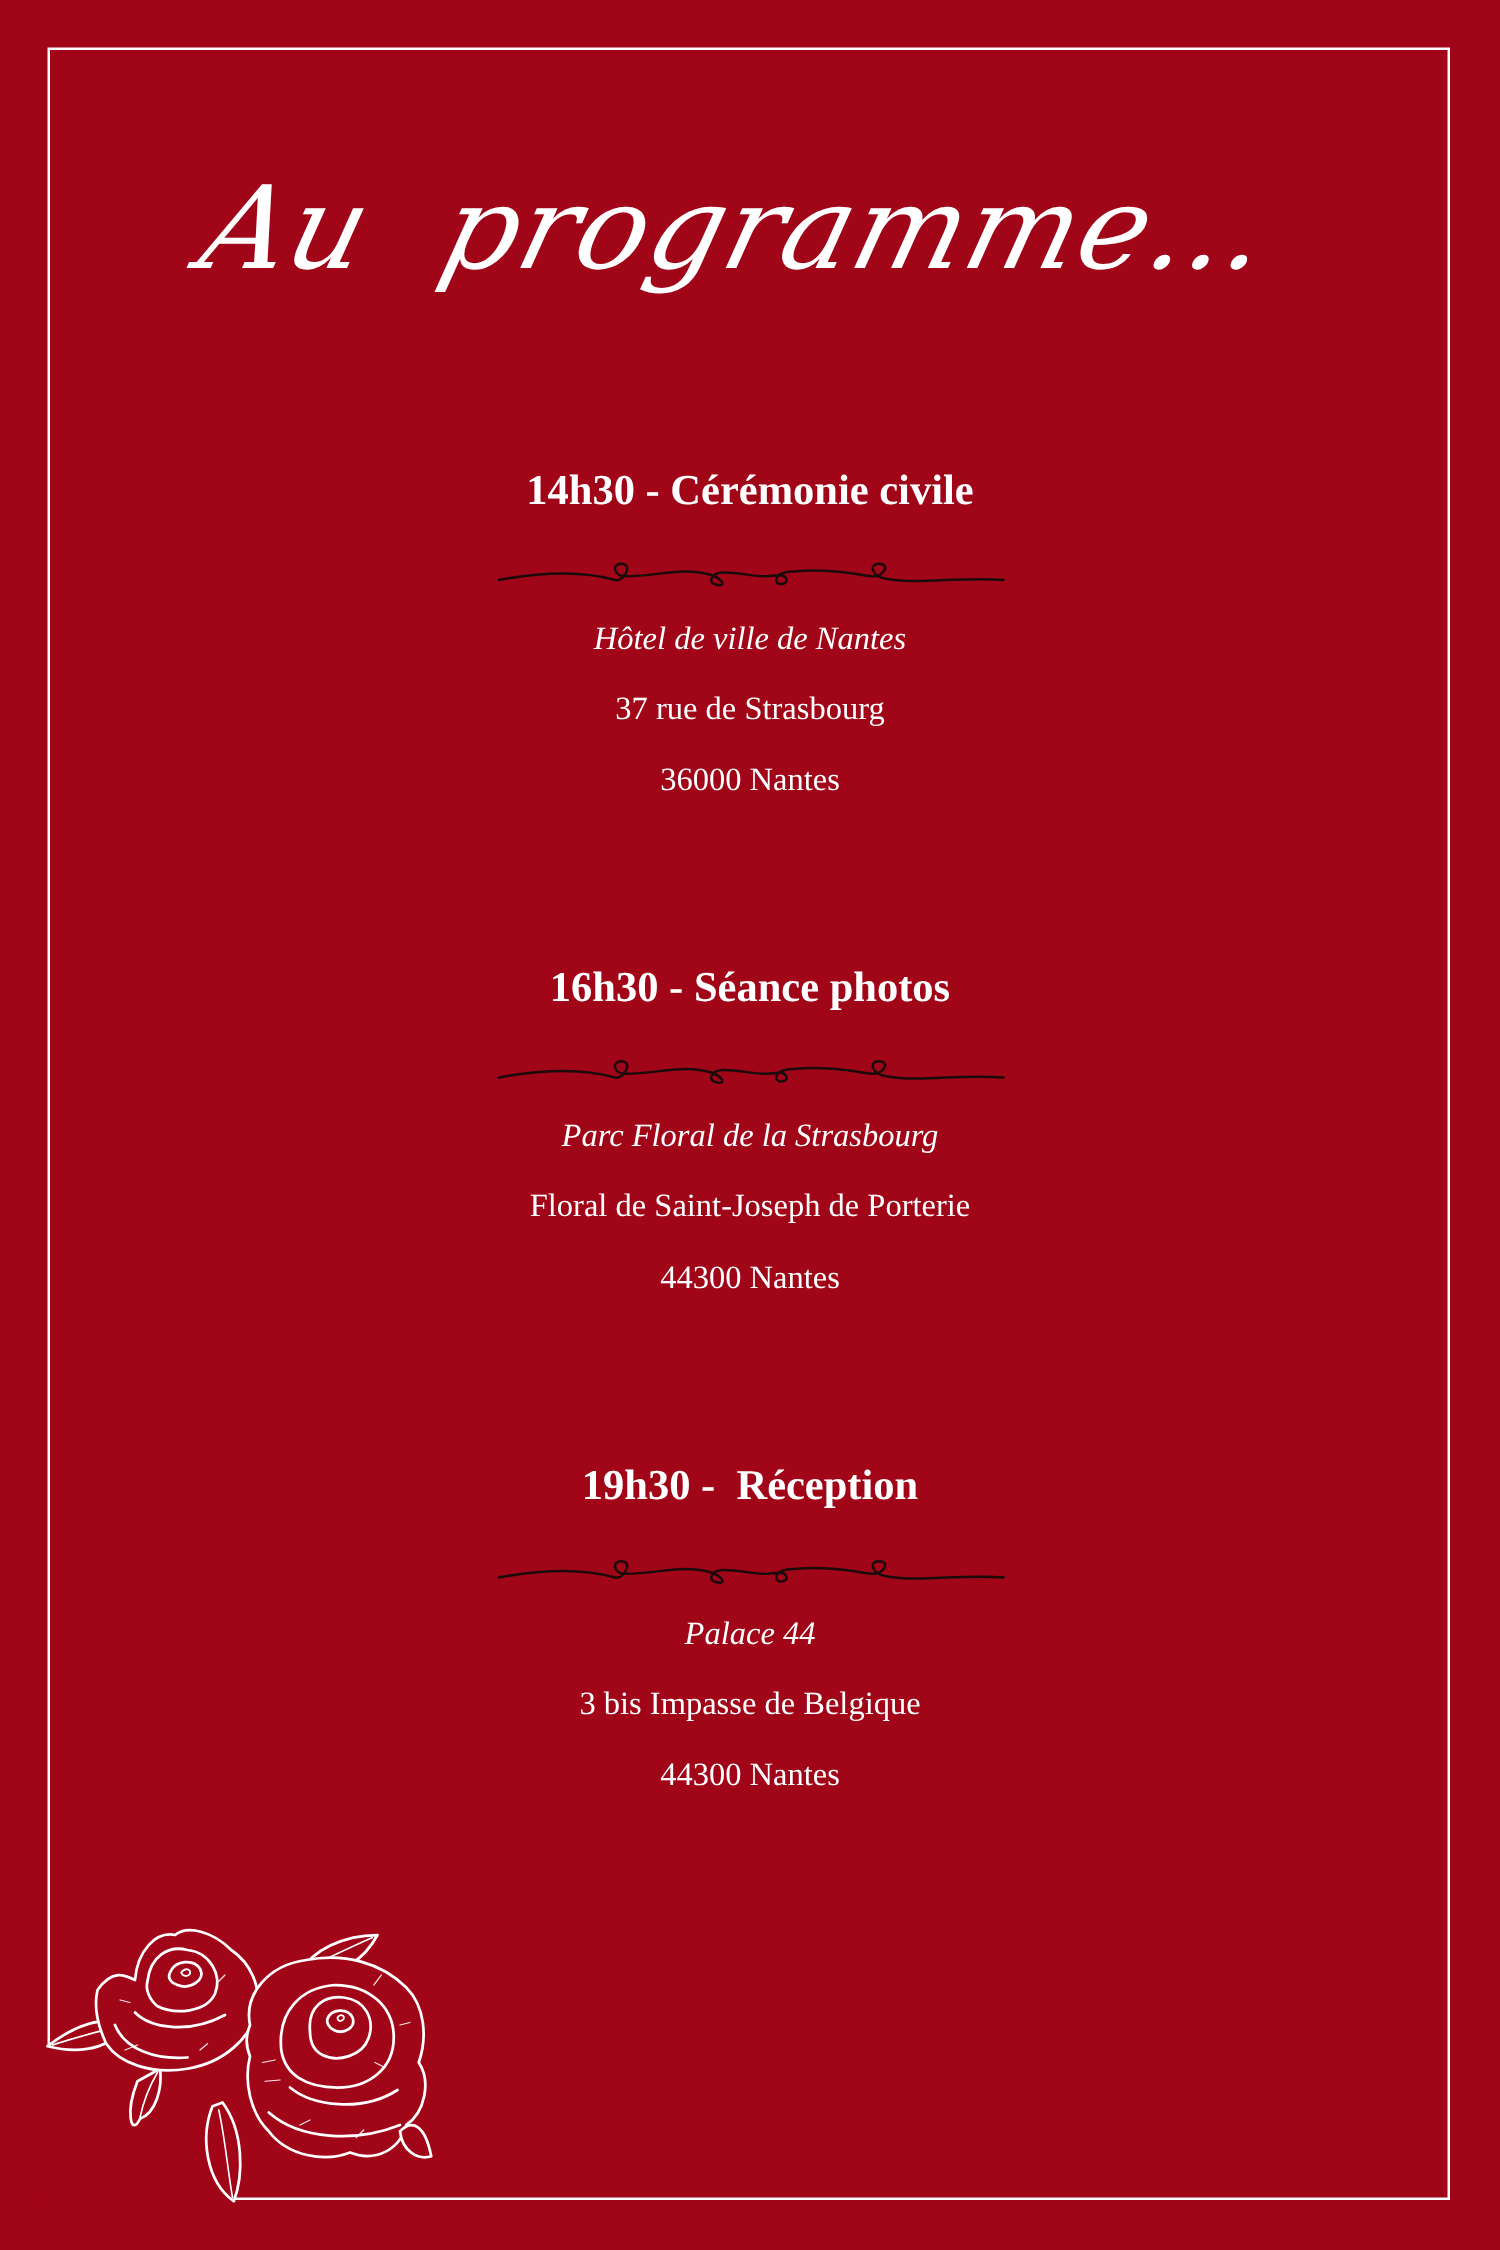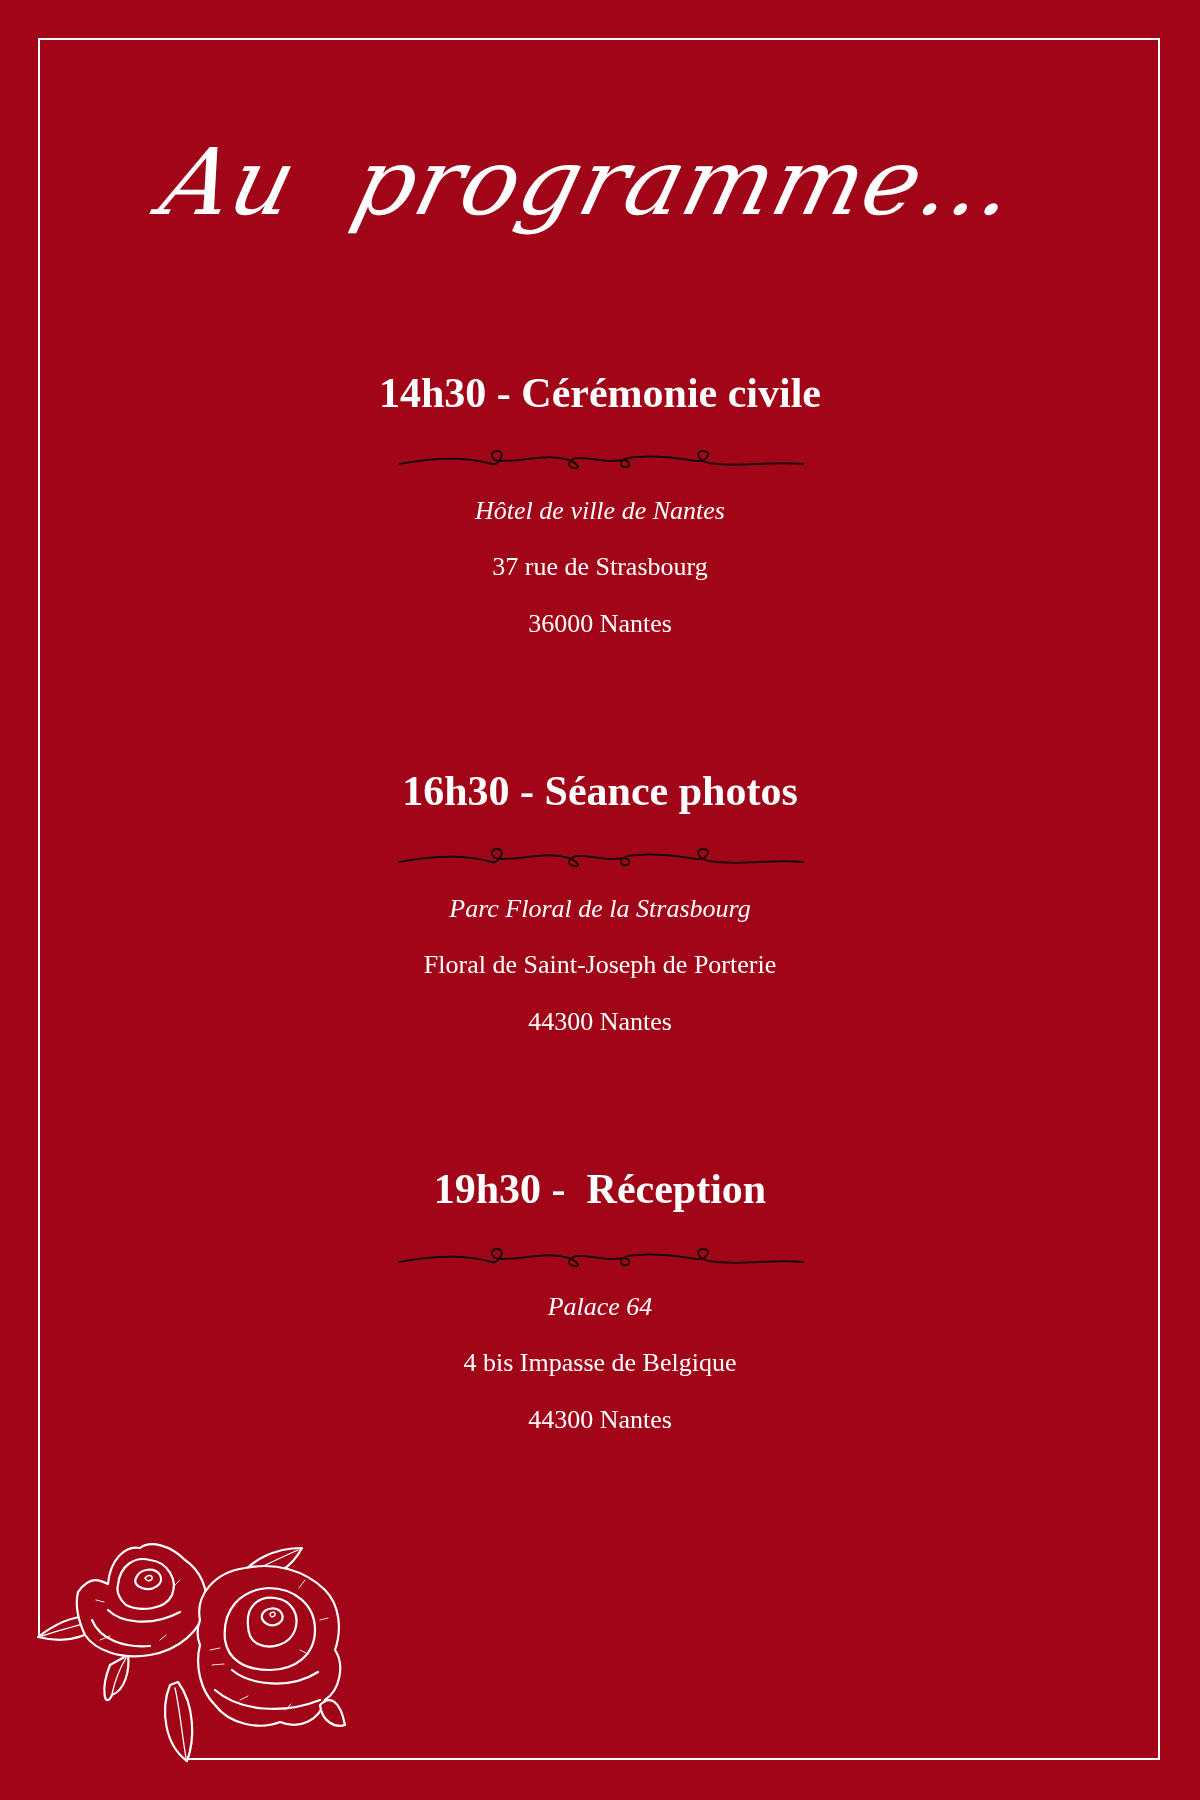--- a/index.html
+++ b/index.html
@@ -35,21 +35,21 @@
     color: #ffffff;
   }
   .section {
     position: absolute;
     left: 38px; width: 1124px;
     text-align: center;
   }
   .heading {
     position: absolute; left: 0; right: 0;
     font-weight: bold;
-    font-size: 42px;
+    font-size: 34px;
     line-height: 40px;
     white-space: pre;
   }
   .divider {
     position: absolute;
     left: 359px; width: 408px; height: 26px;
   }
   .line {
     position: absolute; left: 0; right: 0;
     font-size: 26px;
@@ -91,22 +91,22 @@
   <div class="line venue" style="top:491px;">Parc Floral de la Strasbourg</div>
   <div class="line" style="top:547px;">Floral de Saint-Joseph de Porterie</div>
   <div class="line" style="top:604px;">44300 Nantes</div>
 </div>
 
 <div class="section" style="top:796px;">
   <div class="heading" style="top:373px;font-family:Liberation Serif, serif;">19h30 -  Réception</div>
   <svg class="divider" style="top:449px;" viewBox="0 0 408 26">
     <path d="M2 17 C 40 10, 70 10, 95 17 C 102 19, 110 4, 100 4 C 92 4, 94 14, 103 14 C 130 14, 150 6, 172 13 C 180 16, 185 22, 177 21 C 168 20, 172 11, 182 11 C 195 11, 205 14, 214 14 C 222 14, 230 11, 232 16 C 234 21, 224 22, 224 17 C 224 12, 232 10, 240 10 C 265 8, 285 12, 300 14 C 310 15, 316 4, 306 4 C 298 4, 300 14, 312 16 C 340 21, 370 14, 406 17" fill="none" stroke="#1A0A0A" stroke-width="2" stroke-linecap="round"></path>
   </svg>
-  <div class="line venue" style="top:491px;">Palace 64</div>
-  <div class="line" style="top:547px;">4 bis Impasse de Belgique</div>
+  <div class="line venue" style="top:491px;">Palace 44</div>
+  <div class="line" style="top:547px;">3 bis Impasse de Belgique</div>
   <div class="line" style="top:604px;">44300 Nantes</div>
 </div>
 
 <svg class="roses" viewBox="30 1505 330 270">
   <g fill="#A00518" stroke="#ffffff" stroke-width="2.2" stroke-linecap="round" stroke-linejoin="round">
 
     <path d="M38 1637 C 60 1620, 80 1613, 100 1618 C 95 1635, 70 1645, 38 1637 Z"></path>
     <path d="M42 1636 C 60 1630, 80 1625, 98 1620" fill="none" stroke-width="1.4"></path>
 
     <path d="M110 1665 C 100 1690, 105 1710, 112 1695 C 125 1690, 130 1670, 128 1655 Z"></path>

